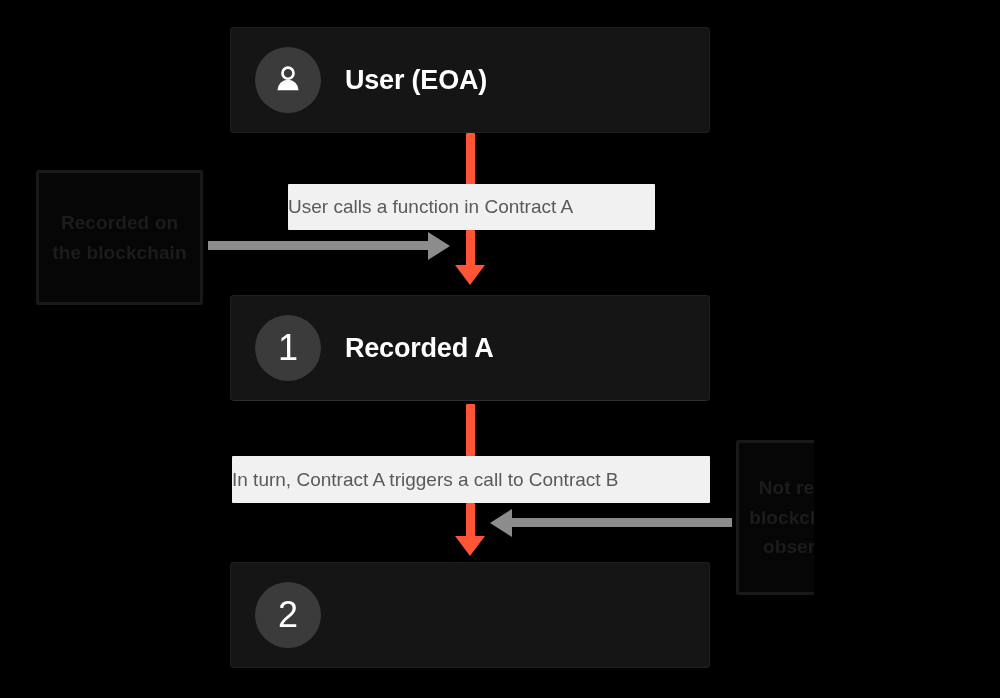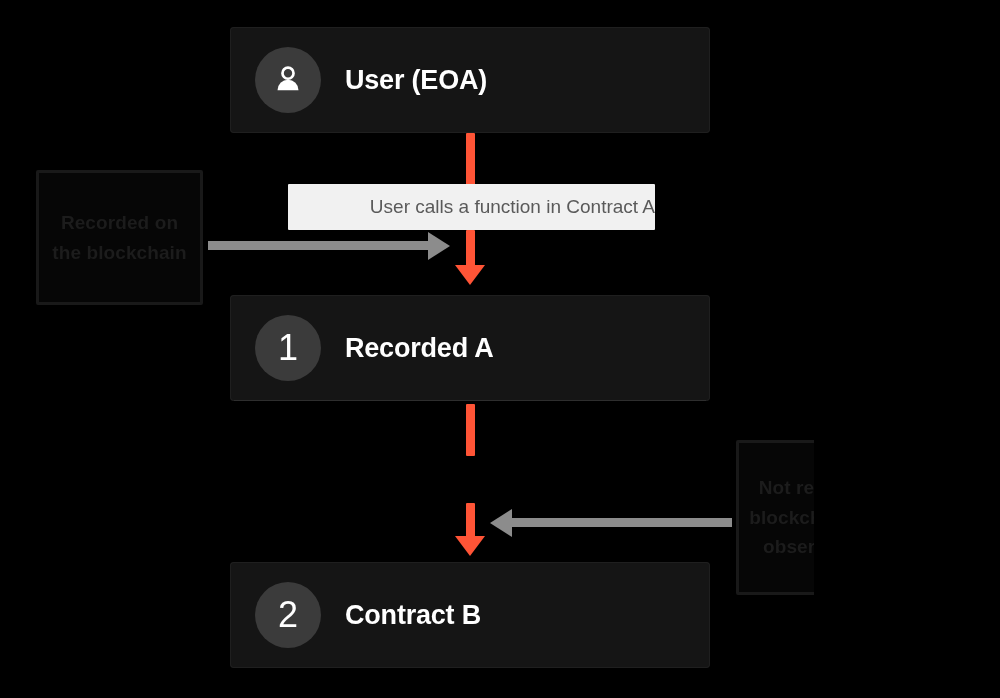--- a/index.html
+++ b/index.html
@@ -92,21 +92,21 @@
   }
 
   
   .caption {
     position: absolute;
     background: #F1F1F1;
     color: #5a5a5a;
     font-size: 19px;
     display: flex;
     align-items: center;
-    justify-content: flex-end;
+    justify-content: flex-start;
     white-space: nowrap;
     border-radius: 1px;
   }
 
   
   .annot {
     position: absolute;
     background: #060606;
     border: 3px solid #191919;
     border-radius: 2px;
@@ -182,31 +182,33 @@
   <div class="node" id="node-ca">
     <div class="node-badge">
       <span class="num">1</span>
     </div>
     <div class="node-label">Recorded A</div>
   </div>
   <div class="hairline" style="top:400px;"></div>
 
   <div class="orange-stem" style="left:466px; top:404px; height:52px;"></div>
 
+  <div class="caption" id="caption-2" style="left:232px; top:456px; width:478px; height:47px;">
+    <span>In turn, Contract A triggers a call to Contract B</span>
+  </div>
 
   <div class="orange-stem" style="left:466px; top:503px; height:38px;"></div>
   <div class="orange-head" style="left:455px; top:536px;"></div>
 
   <div class="annot" style="left:736px; top:440px; width:228px; height:155px;">
     <div class="annot-text">Not recorded on the blockchain but can be observed in Traces</div>
   </div>
 
   <div class="gray-stem" style="left:512px; top:518px; width:220px;"></div>
   <div class="gray-head-left" style="left:490px; top:508.5px;"></div>
 
   <div class="node" id="node-cb">
     <div class="node-badge">
       <span class="num">2</span>
     </div>
-    <div class="node-label">Contract B</div>
   </div>
 
 </div>
 
 </body></html>

